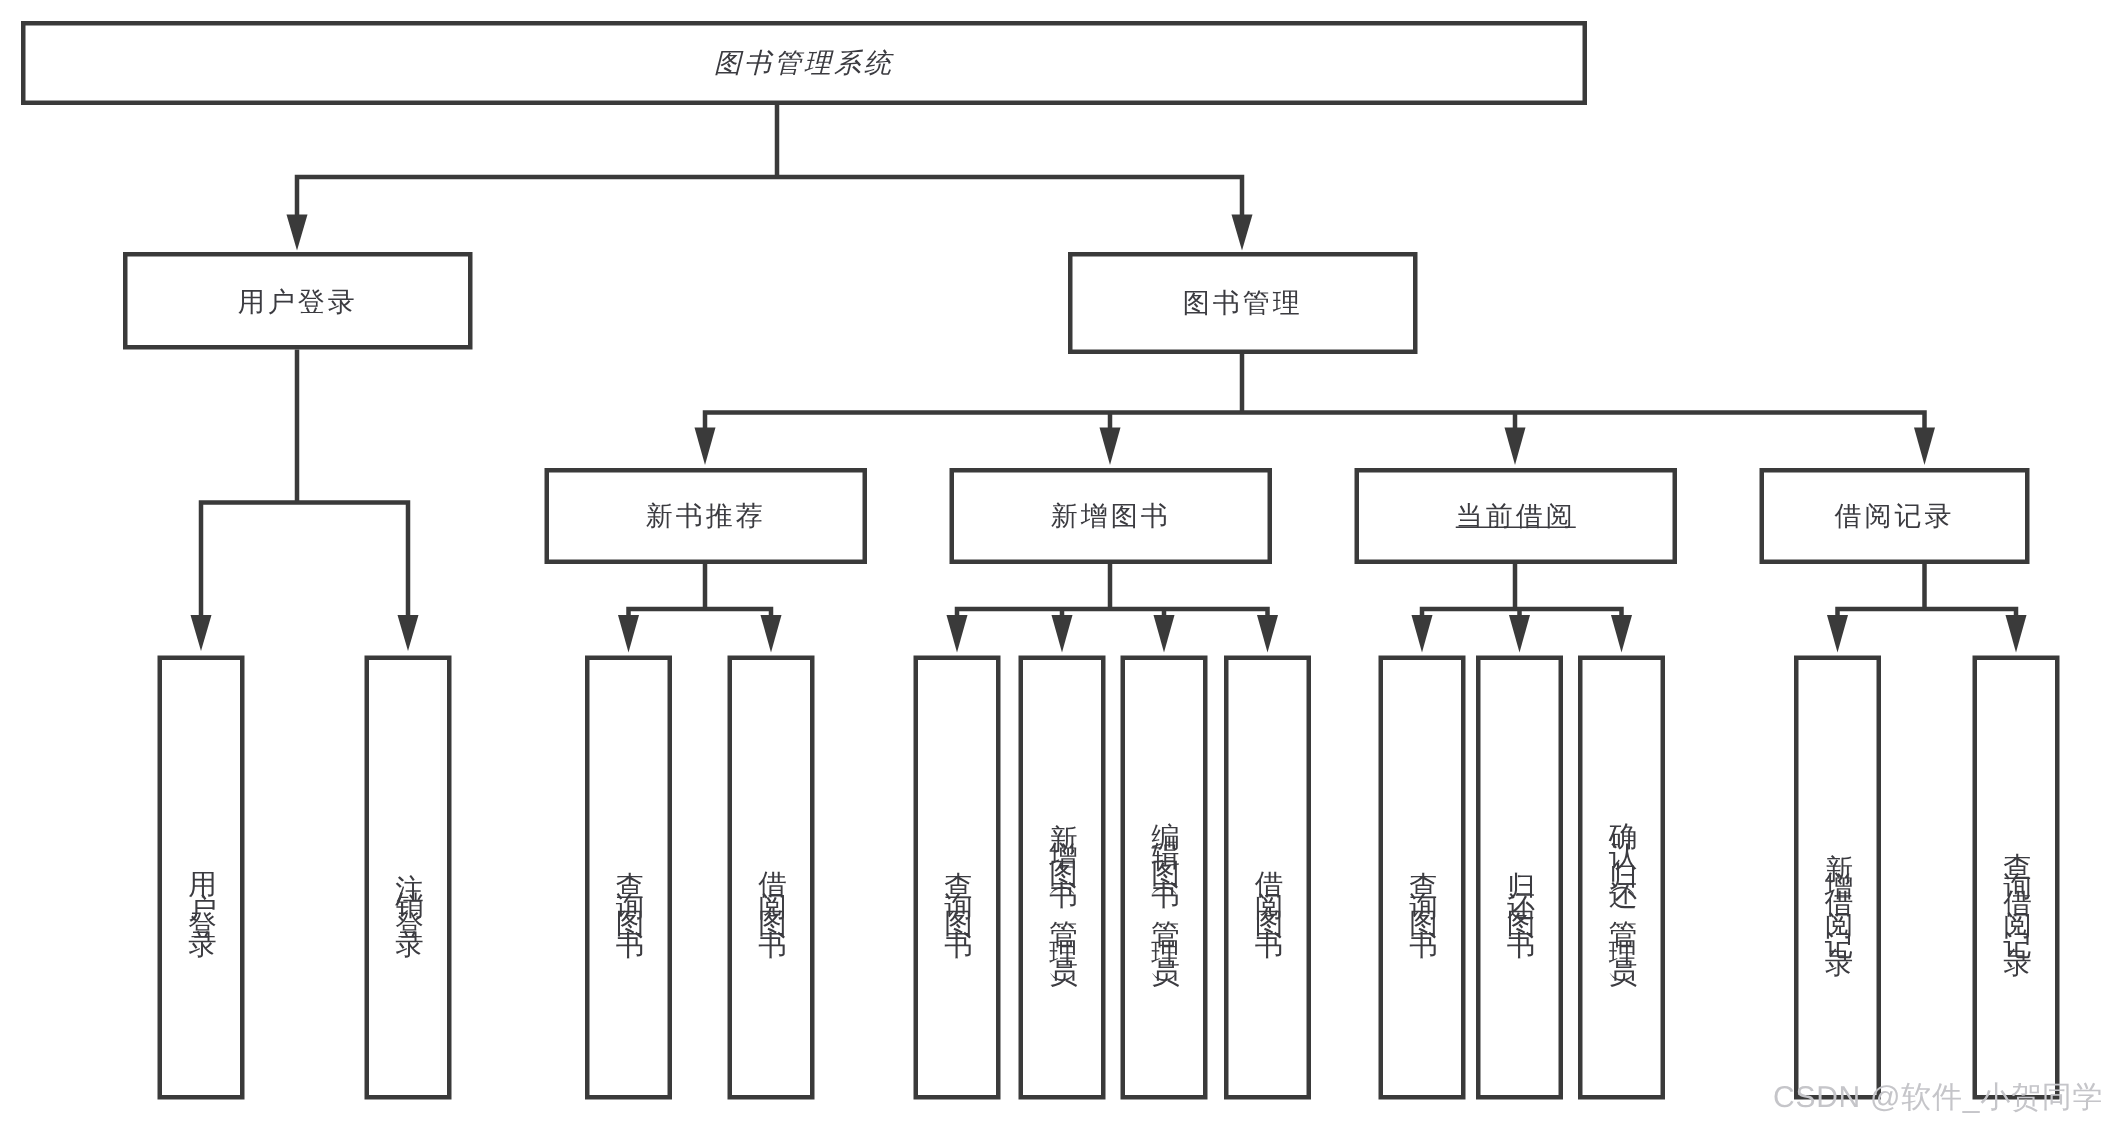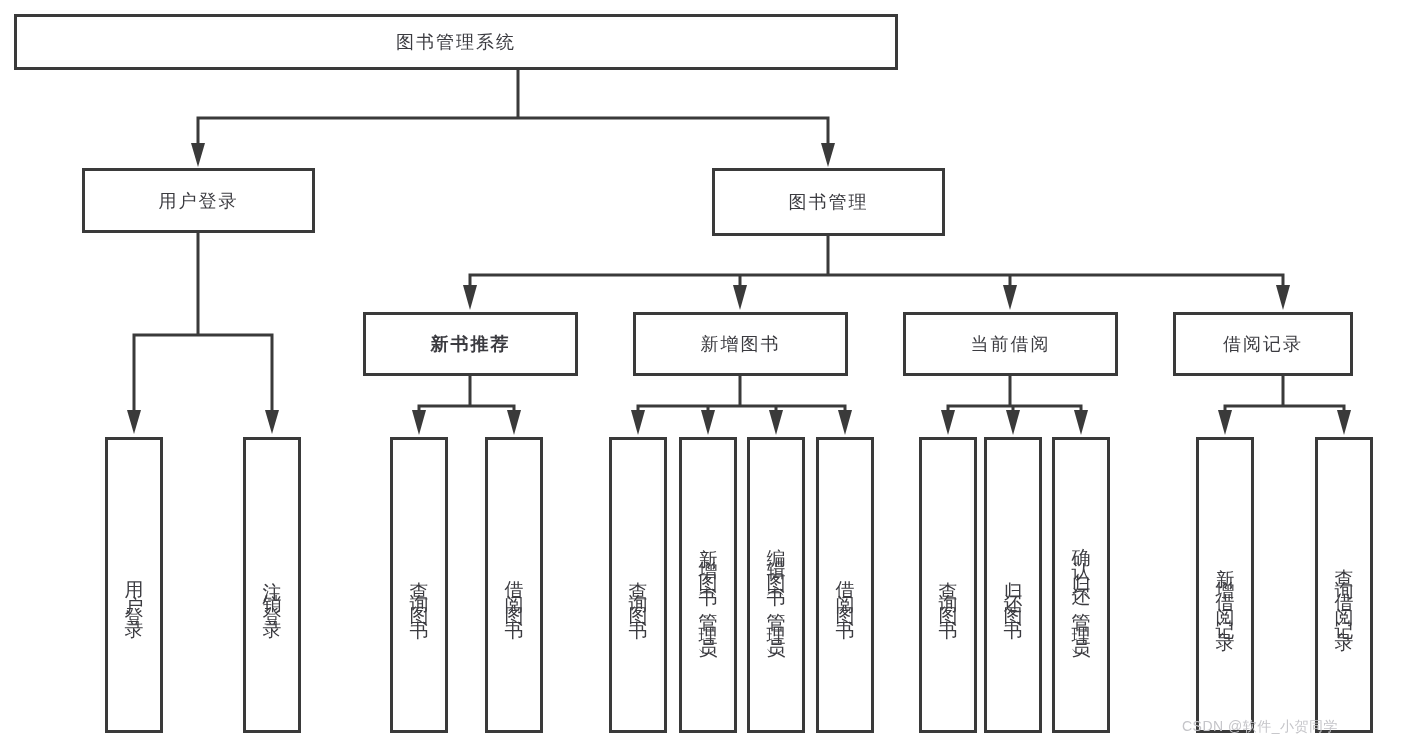--- a/index.html
+++ b/index.html
@@ -15,27 +15,27 @@
   svg.connectors{position:absolute;left:0;top:0;width:1405px;height:747px;z-index:1;}
   .hbox{
     position:absolute;
     background:#ffffff;
     border:3px solid #3a3a3a;
     box-sizing:border-box;
     display:flex;align-items:center;justify-content:center;
     font-size:18px;letter-spacing:2px;
     z-index:2;
   }
-  .root{left:14px;top:14px;width:884px;height:56px;}
+  .root{left:14px;top:14px;width:1044px;height:56px;font-style:italic;}
   .l2a{left:82px;top:168px;width:233px;height:65px;}
   .l2b{left:712px;top:168px;width:233px;height:68px;}
   .l3{top:312px;height:64px;width:215px;}
-  .l3a{left:363px;font-weight:bold;}
+  .l3a{left:363px;}
   .l3b{left:633px;}
-  .l3c{left:903px;}
+  .l3c{left:903px;text-decoration:underline;}
   .l3d{left:1173px;width:180px;}
   .vbox{
     position:absolute;
     top:437px;width:58px;height:296px;
     background:#ffffff;
     border:3px solid #3a3a3a;
     box-sizing:border-box;
     display:flex;align-items:center;justify-content:center;
     z-index:2;
   }
@@ -46,21 +46,21 @@
     margin-bottom:-13px;
     white-space:nowrap;
   }
   .v1{left:105px;}  .v2{left:243px;}  .v3{left:390px;}  .v4{left:485px;}
   .v5{left:609px;}  .v6{left:679px;}  .v7{left:747px;}  .v8{left:816px;}
   .v9{left:919px;}  .v10{left:984px;} .v11{left:1052px;}
   .v12{left:1196px;} .v13{left:1315px;}
   .watermark{
     position:absolute;
     left:1182px;top:718px;
-    font-size:14px;
+    font-size:20px;
     color:#c5c5c9;
     letter-spacing:0.5px;
     z-index:3;
     white-space:nowrap;
   }
 </style>
 </head>
 <body>
 
 <div class="canvas">

